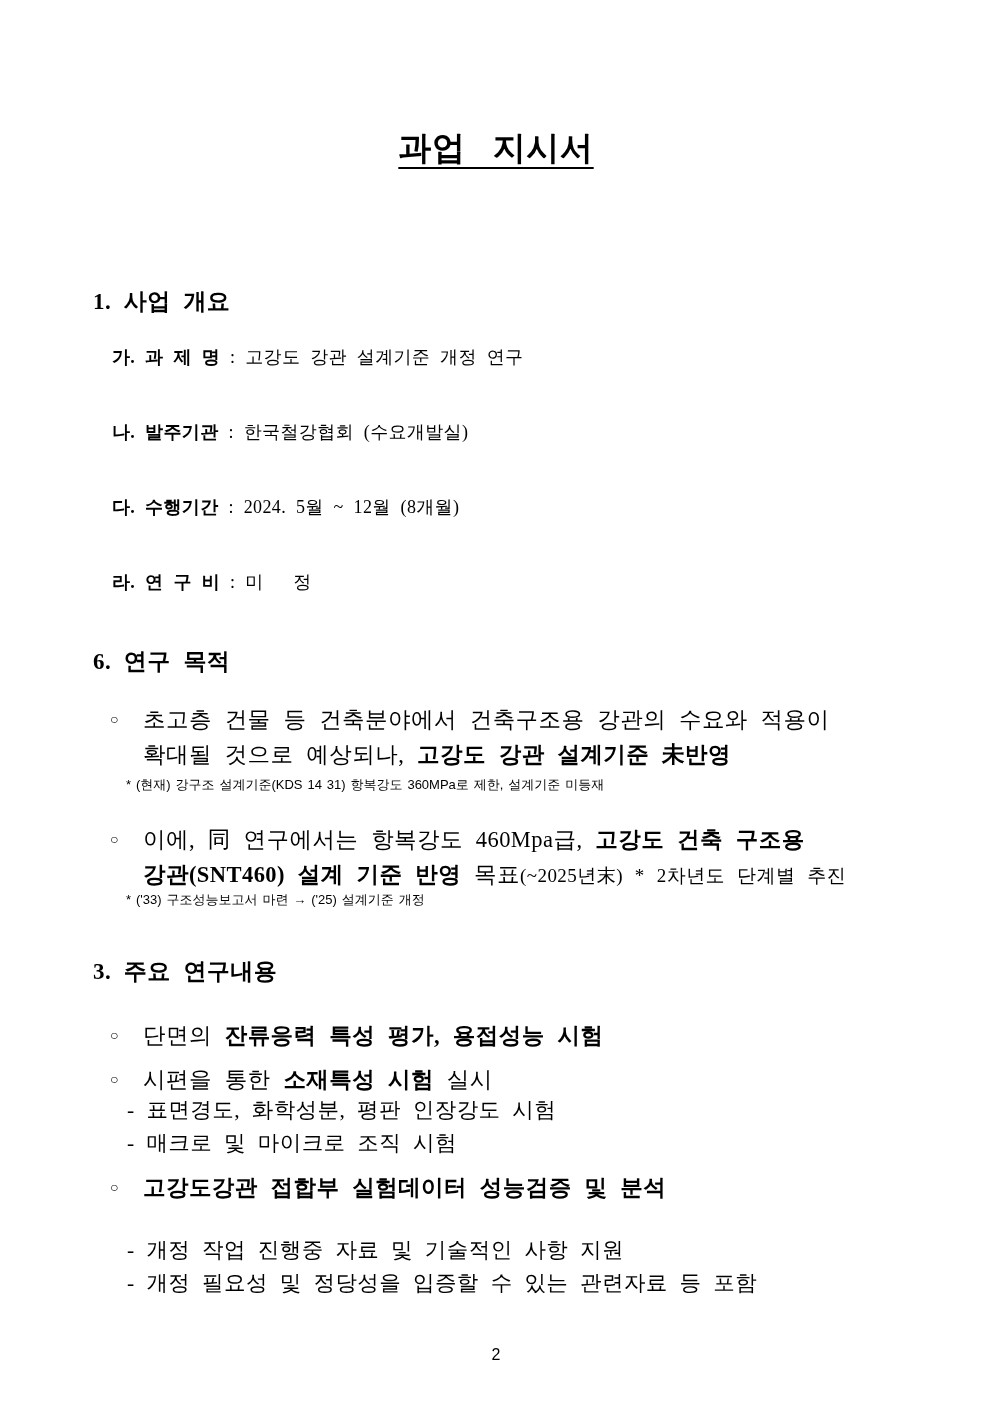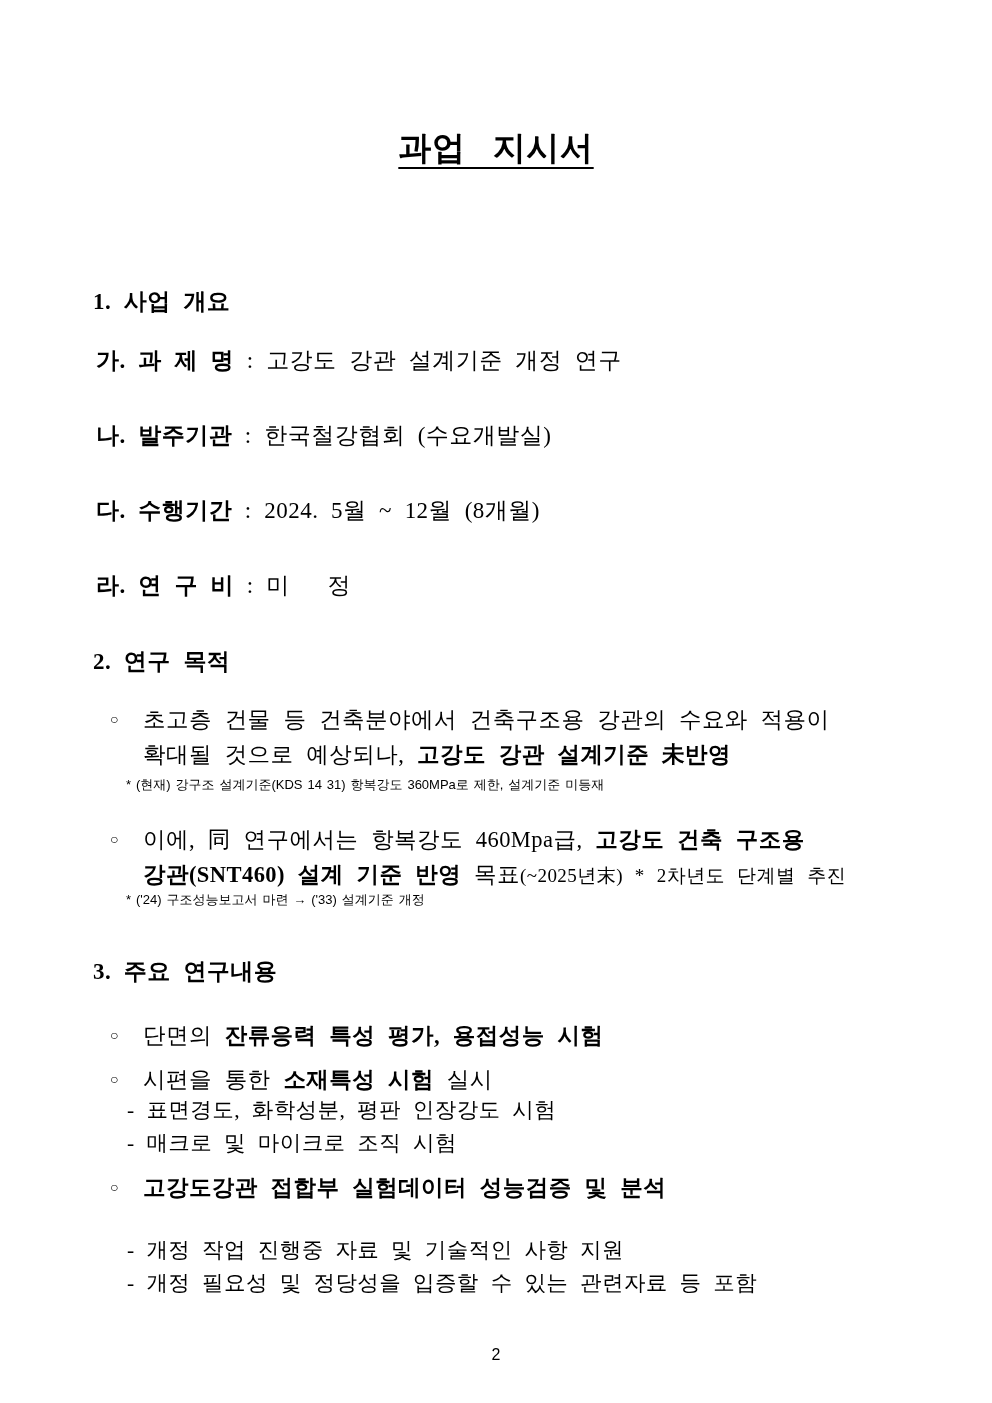--- a/index.html
+++ b/index.html
@@ -40,22 +40,22 @@
     font-weight: 700;
     word-spacing: 0.28em;
     letter-spacing: 0.02em;
   }
   .h1 { top: 273px; margin-top: 13px; }
   .h2 { top: 646px; }
   .h3 { top: 956px; }
 
   
   .item {
-    left: 96px;
-    font-size: 23px;
+    left: 112px;
+    font-size: 18px;
     word-spacing: 0.28em;
     letter-spacing: 0.02em;
   }
   .item .label { font-weight: 700; }
   .it1 { top: 345px; }
   .it2 { top: 420px; }
   .it3 { top: 495px; }
   .it4 { top: 570px; }
 
   
@@ -133,41 +133,41 @@
 </div>
 
 <div class="abs item it3">
   <span class="label seg">다. 수행기간</span><span class="seg"> : </span><span class="seg">2024. 5월 ~ 12월 (8개월)</span>
 </div>
 
 <div class="abs item it4">
   <span class="label seg">라. 연 구 비</span><span class="seg"> : </span><span class="seg">미   정</span>
 </div>
 
-<div class="abs heading h2">2. 연구 목적</div>
+<div class="abs heading h2">6. 연구 목적</div>
 
 <div class="abs bullet b1">
   <span class="marker">○</span>
   <div class="content">
     <div><span class="seg">초고층 건물 등 건축분야에서 건축구조용 강관의 수요와 적용이</span></div>
     <div><span class="seg">확대될 것으로 예상되나, </span><span class="bold seg">고강도 강관 설계기준 未반영</span></div>
   </div>
 </div>
 
 <div class="abs note n1">* (현재) 강구조 설계기준(KDS 14 31) 항복강도 360MPa로 제한, 설계기준 미등재</div>
 
 <div class="abs bullet b2">
   <span class="marker">○</span>
   <div class="content">
     <div><span class="seg">이에, 同 연구에서는 항복강도 460Mpa급, </span><span class="bold seg">고강도 건축 구조용</span></div>
     <div><span class="bold seg">강관(SNT460) 설계 기준 반영</span><span class="seg"> 목표</span><span class="small-suffix seg">(~2025년末) * 2차년도 단계별 추진</span></div>
   </div>
 </div>
 
-<div class="abs note n2">* ('24) 구조성능보고서 마련 → ('33) 설계기준 개정</div>
+<div class="abs note n2">* ('33) 구조성능보고서 마련 → ('25) 설계기준 개정</div>
 
 <div class="abs heading h3">3. 주요 연구내용</div>
 
 <div class="abs bullet b3">
   <span class="marker">○</span>
   <div class="content"><span class="seg">단면의 </span><span class="bold seg">잔류응력 특성 평가, 용접성능 시험</span></div>
 </div>
 
 <div class="abs bullet b4">
   <span class="marker">○</span>

